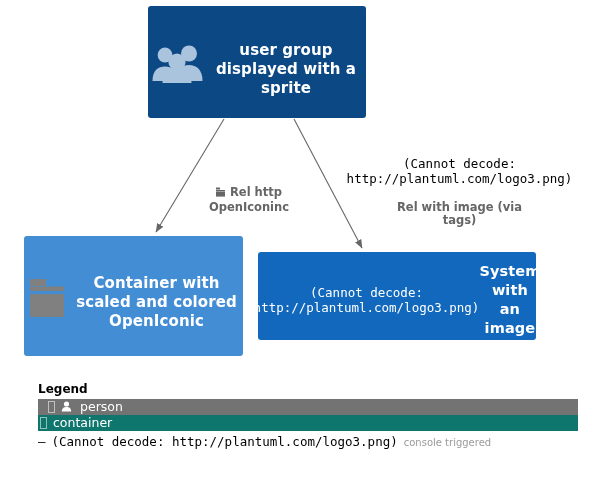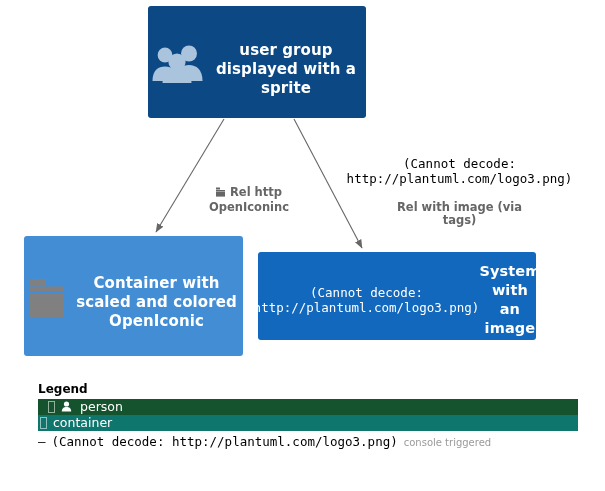--- a/index.html
+++ b/index.html
@@ -119,21 +119,21 @@
   .legend-row{
     height:16px;
     display:flex;
     align-items:center;
     color:#ffffff;
     font-size:12.5px;
     font-family:"DejaVu Sans", sans-serif;
     padding-left:2px;
     box-sizing:border-box;
   }
-  .legend-row.person{background:#14532d;padding-left:10px;}
+  .legend-row.person{background:#737373;padding-left:10px;}
   .legend-row.system{background:#1168bd;}
   .legend-row.container{background:#0f766e;}
   .legend-swatch{
     display:inline-block;
     width:5px;height:10px;
     border:1px solid rgba(255,255,255,.55);
     margin-right:6px;
     flex:0 0 auto;
   }
   .legend-person-ico{margin-right:8px;display:inline-block;}

